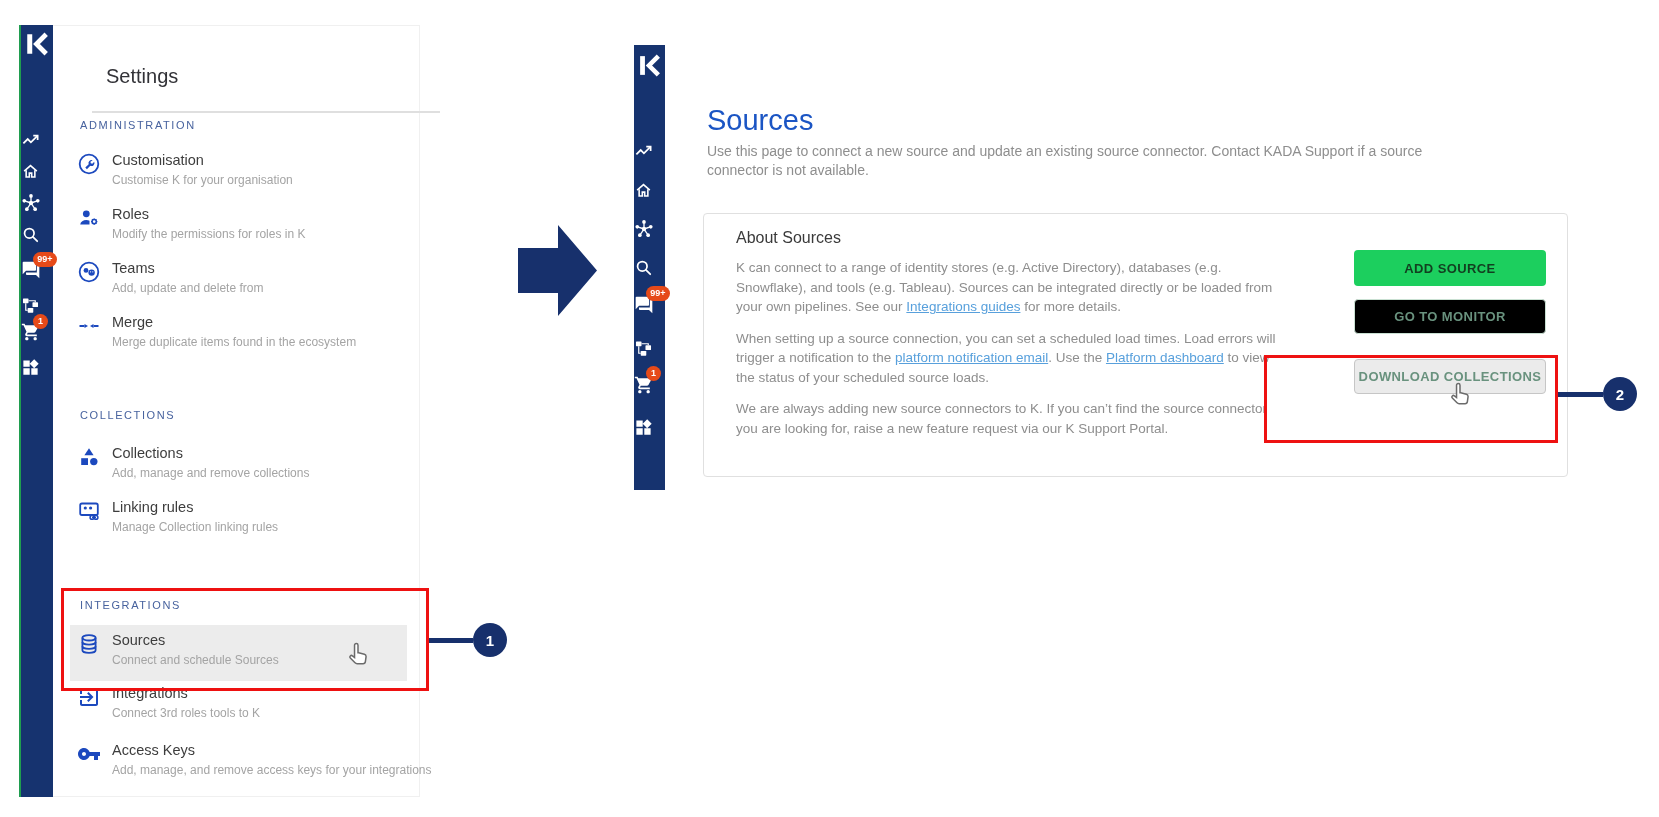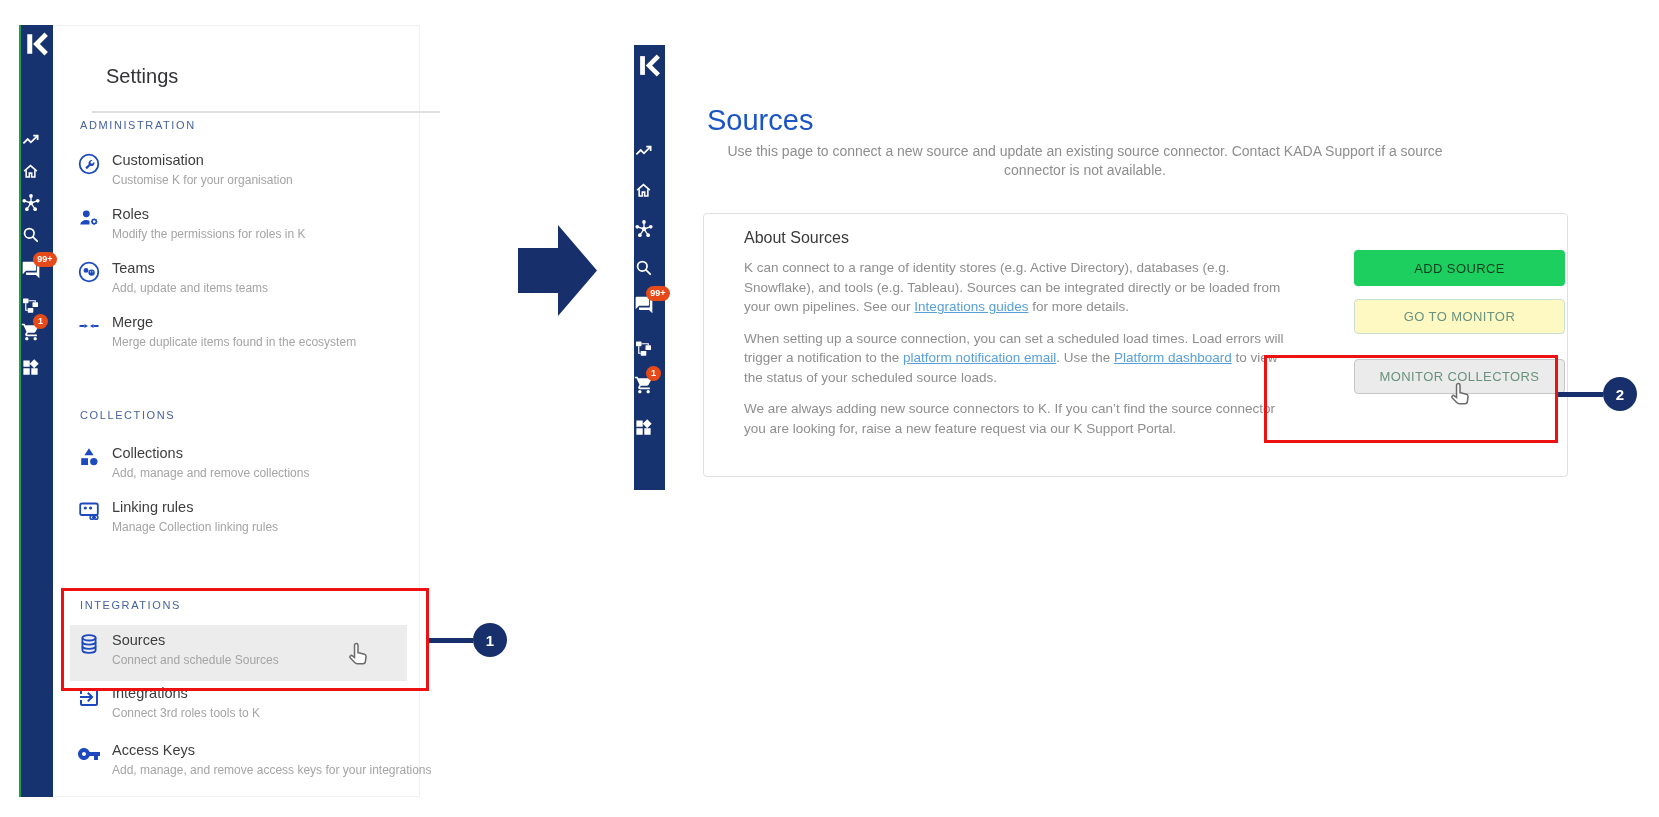--- a/index.html
+++ b/index.html
@@ -46,30 +46,30 @@
   .menu-item .mi-sub{font-size:12px;color:var(--sub-gray);margin-top:5px;}
   .row-highlight{position:absolute;left:70px;top:625px;width:337px;height:56px;background:#ececec;}
 
   
   .block-arrow{position:absolute;left:518px;top:225px;}
 
   
   .right-rail{left:634px;top:45px;width:31px;height:445px;}
   .page-title{position:absolute;left:707px;top:104px;font-size:29px;font-weight:500;color:var(--heading-blue);}
   .page-desc{position:absolute;left:707px;top:142px;width:756px;font-size:14px;line-height:19px;
-             color:var(--body-gray);text-align:center;}
+             color:var(--body-gray);}
   .about-card{position:absolute;left:703px;top:213px;width:865px;height:264px;background:#fff;
-              border:1px solid #e0e0e0;border-radius:4px;padding:15px 40px;}
+              border:1px solid #e0e0e0;border-radius:4px;padding:15px 32px;}
   .about-title{font-size:16px;color:#3a3a3a;margin-bottom:11px;}
   .about-card p{max-width:556px;font-size:13.5px;line-height:19.5px;color:var(--body-gray);margin-bottom:12px;}
   .link{color:var(--link-blue);text-decoration:underline;cursor:pointer;}
-  .btn{position:absolute;left:650px;width:211px;display:flex;align-items:center;justify-content:center;
-       font-size:13px;font-weight:400;letter-spacing:.4px;border-radius:4px;cursor:pointer;}
+  .btn{position:absolute;left:650px;width:192px;display:flex;align-items:center;justify-content:center;
+       font-size:13px;font-weight:700;letter-spacing:.4px;border-radius:4px;cursor:pointer;}
   .btn-add{top:36px;height:36px;background:var(--green);color:#123f20;border:none;}
-  .btn-monitor{top:85px;height:35px;background:#fef9c3;color:var(--green-soft-text);border:1px solid #c9e0d2;}
+  .btn-monitor{top:85px;height:35px;background:#000000;color:var(--green-soft-text);border:1px solid #c9e0d2;}
   .btn-download{top:145px;height:35px;background:#ebebeb;color:var(--green-soft-text);border:1px solid #c6c6c6;}
 
   
   .ann-box{position:absolute;border:3px solid var(--ann-red);}
   .ann-box1{left:61px;top:588px;width:368px;height:103px;}
   .ann-box2{left:1264px;top:355px;width:294px;height:88px;}
   .ann-line{position:absolute;height:5px;background:var(--navy-graphic);}
   .ann-line1{left:429px;top:638px;width:44px;}
   .ann-line2{left:1558px;top:392px;width:45px;}
   .ann-circle{position:absolute;width:34px;height:34px;border-radius:50%;background:var(--navy-graphic);
@@ -210,21 +210,21 @@
       <svg width="24" height="24" viewBox="0 0 24 24">
           <circle cx="12" cy="12" r="9.3" fill="none" stroke="#1c49be" stroke-width="1.8"></circle>
           <circle cx="9" cy="10.4" r="2.4" fill="#1c49be"></circle>
           <circle cx="14.6" cy="12.6" r="3.2" fill="#1c49be"></circle>
           <circle cx="13.6" cy="11.8" r=".6" fill="#fff"></circle>
           <circle cx="15.8" cy="11.8" r=".6" fill="#fff"></circle>
         </svg>
     </span>
     <span>
       <div class="mi-title">Teams</div>
-      <div class="mi-sub">Add, update and items teams</div>
+      <div class="mi-sub">Add, update and delete from</div>
     </span>
   </div>
   <div class="menu-item" style="top:314px">
     <span class="mi-icon">
       <svg width="24" height="24" viewBox="0 0 24 24">
           <g stroke="#1c49be" stroke-width="2">
             <line x1="2.5" y1="12" x2="7.5" y2="12"></line>
             <line x1="21.5" y1="12" x2="16.5" y2="12"></line>
           </g>
           <path fill="#1c49be" d="M7.5 9.9 11 12l-3.5 2.1zM16.5 9.9 13 12l3.5 2.1z"></path>
@@ -400,21 +400,21 @@
   <div class="page-desc">Use this page to connect a new source and update an existing source connector. Contact KADA Support if a source connector is not available.</div>
 
   <div class="about-card">
     <div class="about-title">About Sources</div>
     <p><span>K can connect to a range of identity stores (e.g. Active Directory), databases (e.g. Snowflake), and tools (e.g. Tableau). Sources can be integrated directly or be loaded from your own pipelines. See our </span><span class="link">Integrations guides</span><span> for more details.</span></p>
     <p><span>When setting up a source connection, you can set a scheduled load times. Load errors will trigger a notification to the </span><span class="link">platform notification email</span><span>. Use the </span><span class="link">Platform dashboard</span><span> to view the status of your scheduled source loads.</span></p>
     <p>We are always adding new source connectors to K. If you can’t find the source connector you are looking for, raise a new feature request via our K Support Portal.</p>
 
     <div class="btn btn-add">ADD SOURCE</div>
     <div class="btn btn-monitor">GO TO MONITOR</div>
-    <div class="btn btn-download">MONITOR COLLECTORS</div>
+    <div class="btn btn-download">DOWNLOAD COLLECTIONS</div>
   </div>
 
   <div class="cursor" style="left:1446px;top:380px">
     <svg width="28" height="30" viewBox="0 0 24 26">
         <path d="M9 4.5c0-.83.67-1.5 1.5-1.5S12 3.67 12 4.5V11h.6l4.9 1.3c.9.24 1.5 1.06 1.5 1.98v.22l-.6 4.2c-.14 1-1 1.8-2 1.8h-5.2c-.66 0-1.3-.26-1.77-.73l-4.1-4.1a1.32 1.32 0 0 1 1.87-1.87L9 15.1V4.5z" fill="#fff" stroke="#6b6b6b" stroke-width="1.3"></path>
       </svg>
   </div>
 
   <div class="ann-box ann-box1"></div>
   <div class="ann-line ann-line1"></div>

